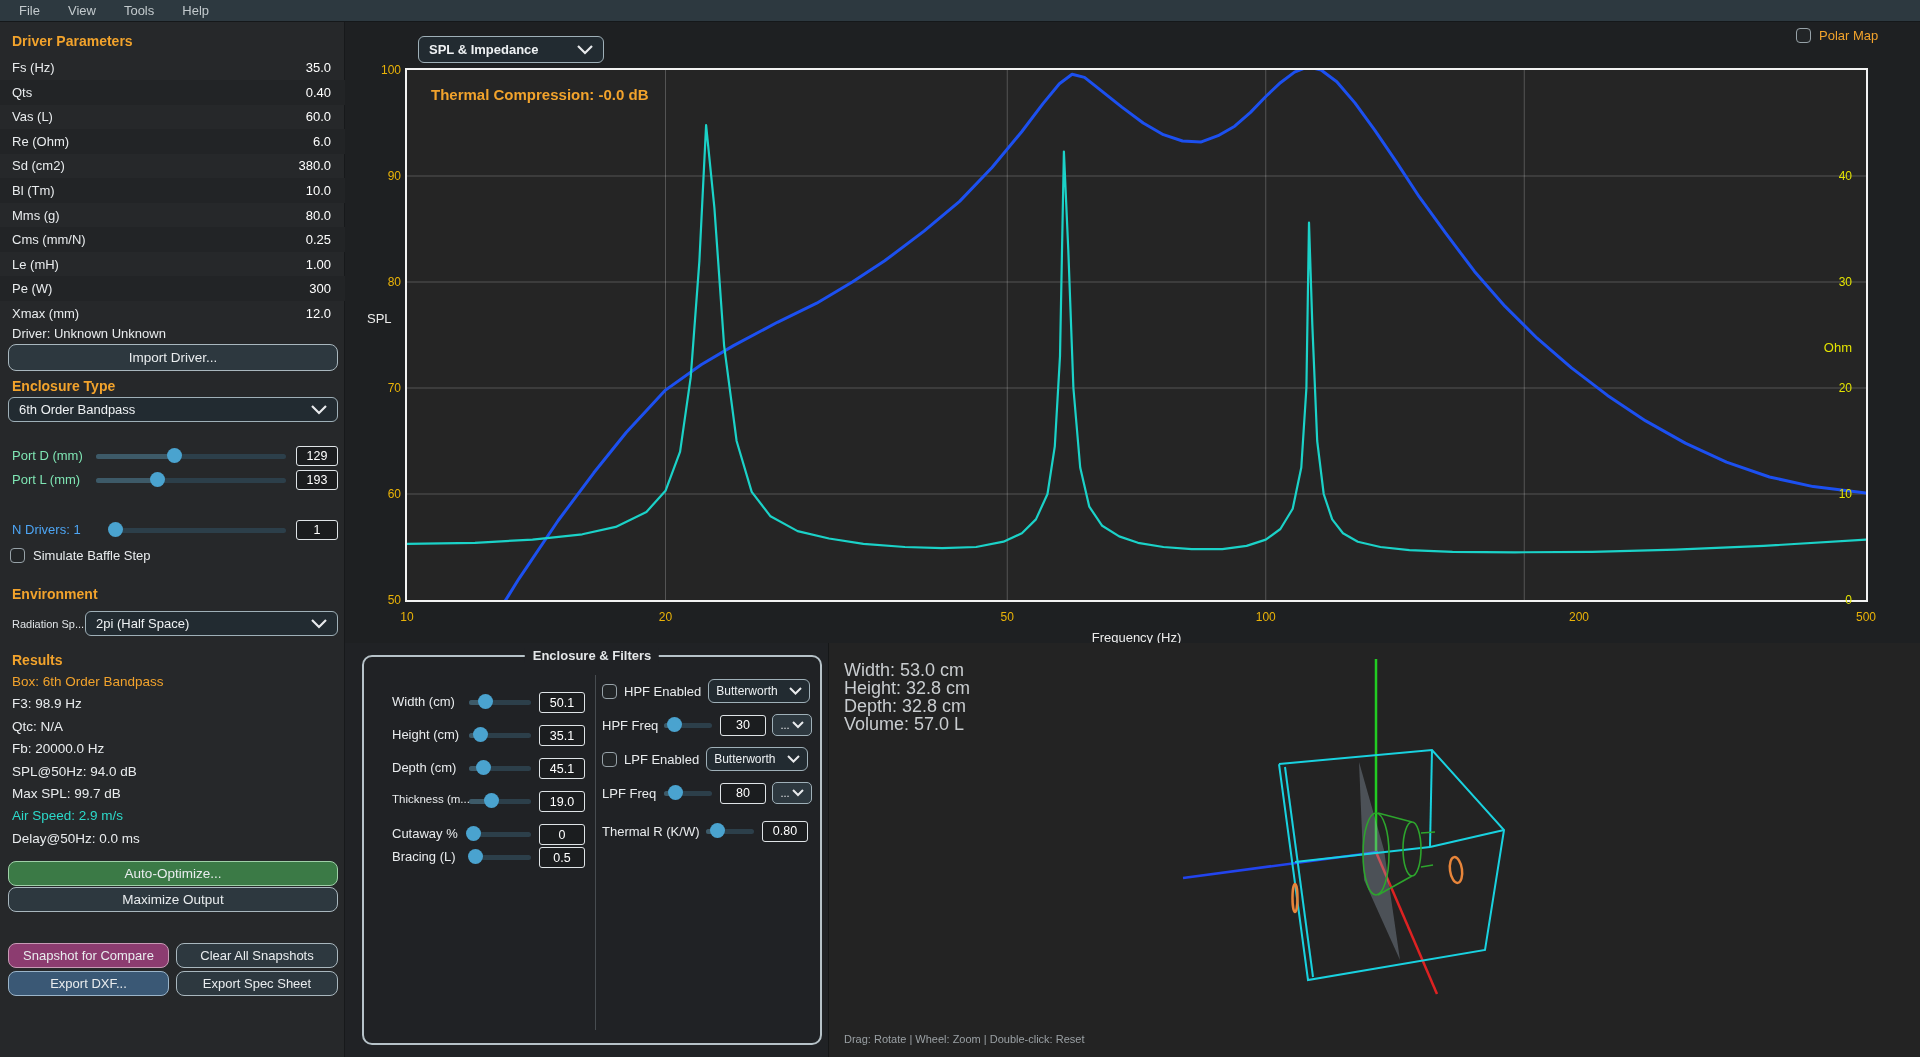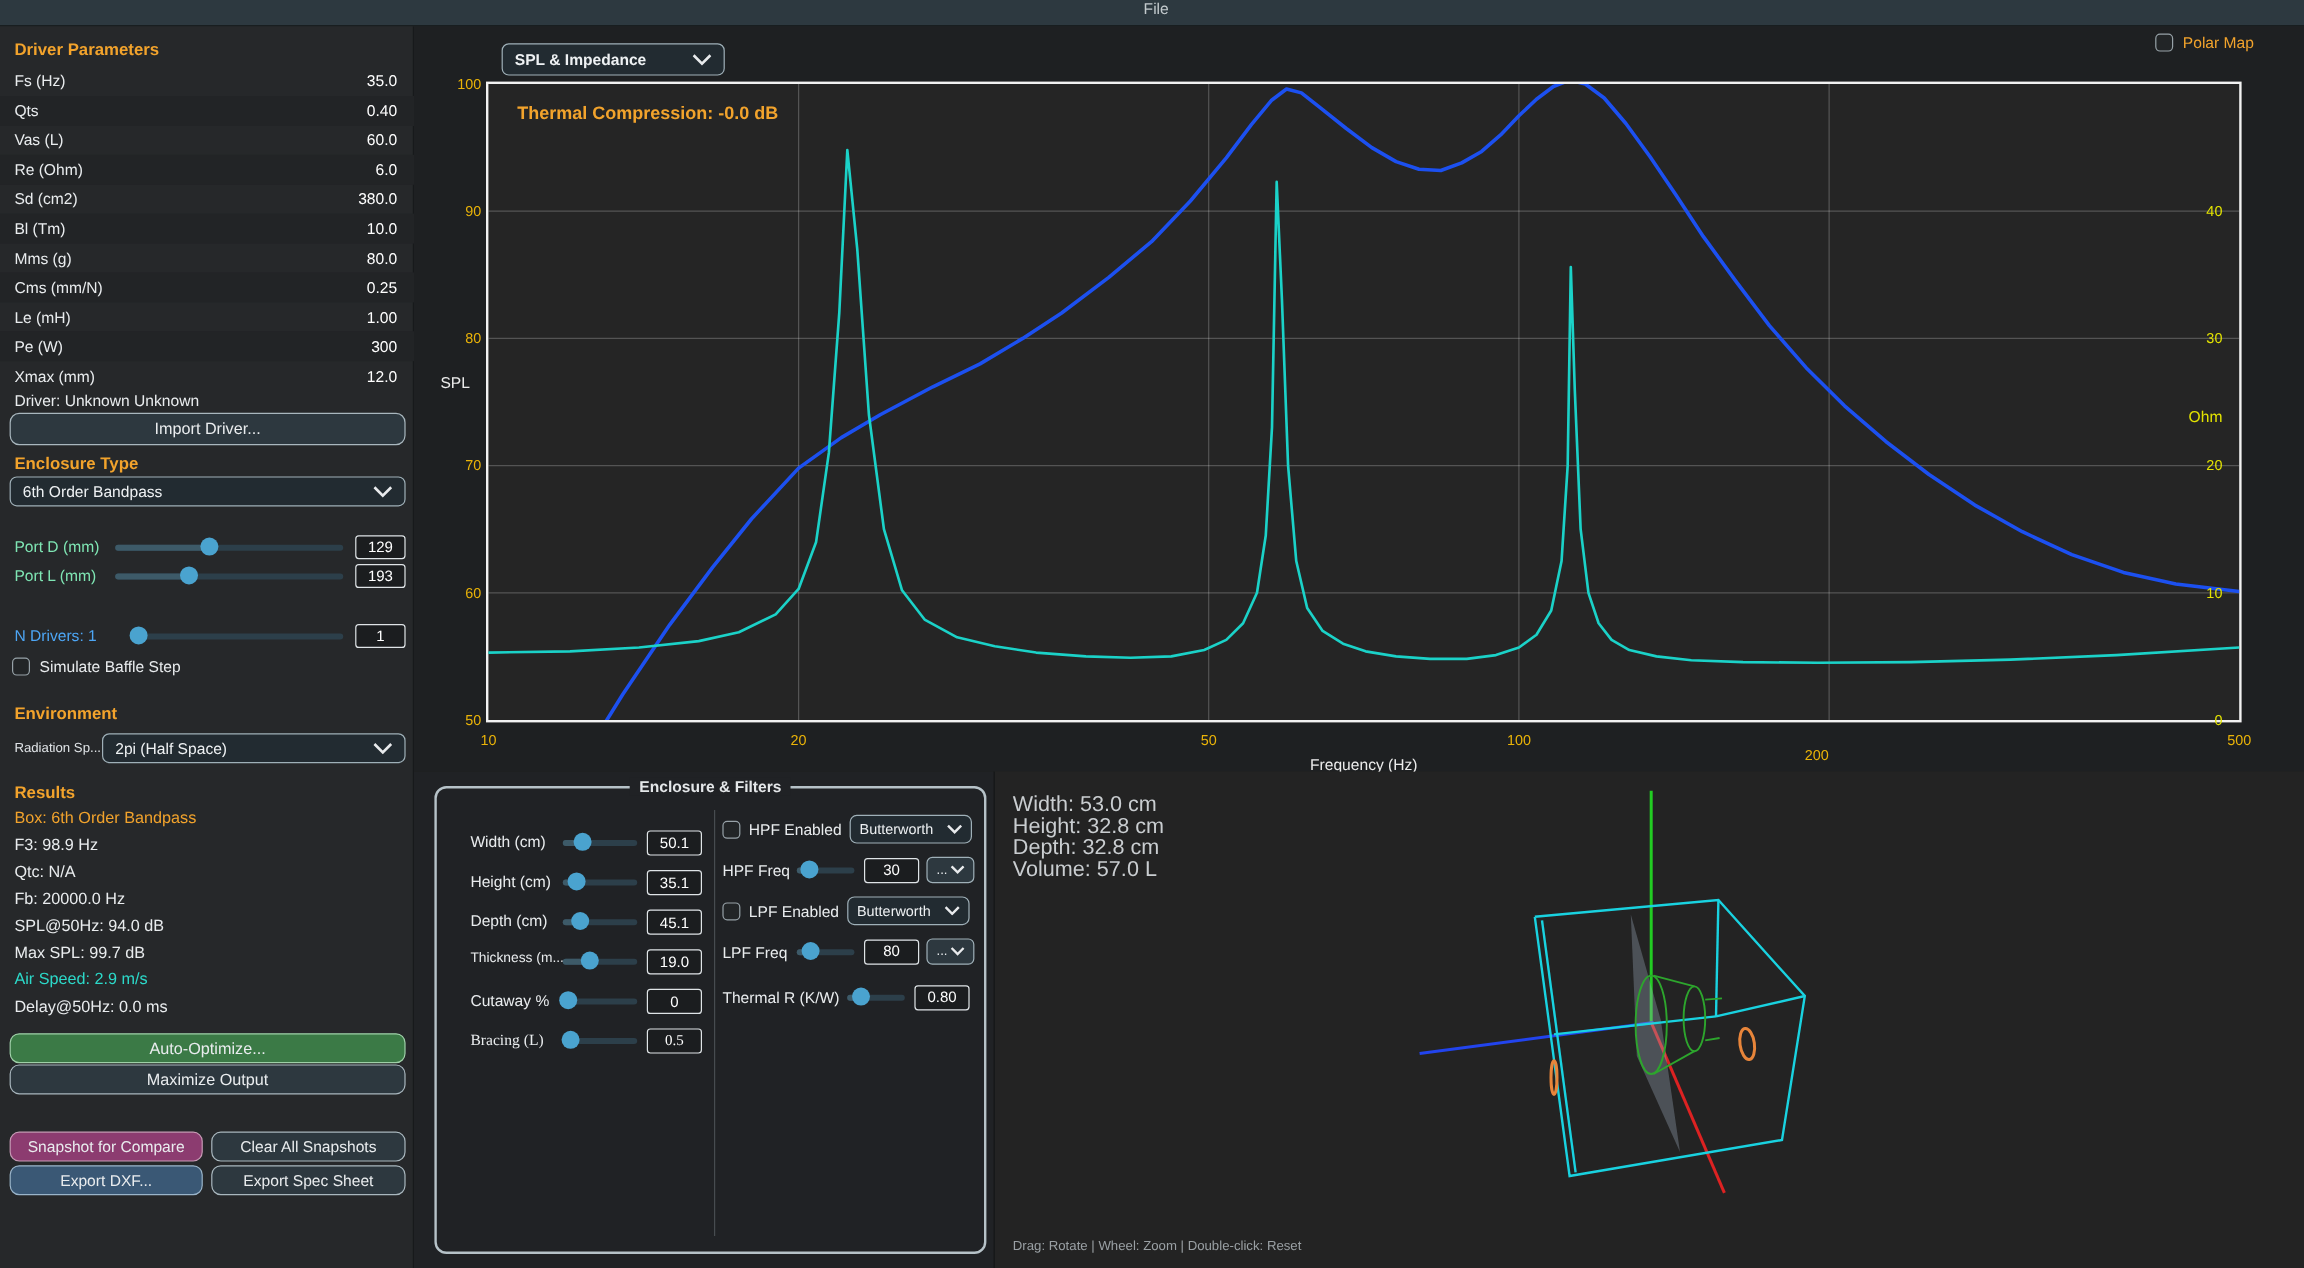--- a/index.html
+++ b/index.html
@@ -3,21 +3,21 @@
 <meta charset="utf-8">
 <style>
   * { box-sizing: border-box; margin: 0; padding: 0; }
   html,body { background:#141517; }
   body { font-family:"Liberation Sans", sans-serif; }
   #app { position:relative; width:1920px; height:1057px; background:#1f2123; overflow:hidden;
          color:#e9ecee; font-size:13px; }
 
   
   .menubar { position:absolute; left:0; top:0; width:1920px; height:22px; background:#2d3940;
-             border-bottom:1px solid #15181a; display:flex; align-items:center; gap:28px; padding-left:7px;flex-direction:column; }
+             border-bottom:1px solid #15181a; display:flex; align-items:center; gap:28px; padding-left:19px; }
   .menu-item { color:#c3cacd; font-size:13px; cursor:default; }
 
   
   .sidebar { position:absolute; left:0; top:22px; width:345px; height:1035px; background:#26282a;
              border-right:1px solid #17191b; }
   .sb-header { position:absolute; left:12px; color:#f2a32c; font-weight:bold; font-size:14px; }
   .param-row { position:absolute; left:0; width:345px; height:25px; display:flex; align-items:center; }
   .param-row.alt { background:#222426; }
   .param-label { margin-left:12px; color:#e9ecee; }
   .param-value { position:absolute; right:14px; color:#ffffff; }
@@ -261,21 +261,21 @@
       <div class="tick yleft" style="top: 523px;">50</div>
       <div class="tick yright" style="top: 99px;">40</div>
       <div class="tick yright" style="top: 205px;">30</div>
       <div class="tick yright" style="top: 311px;">20</div>
       <div class="tick yright" style="top: 417px;">10</div>
       <div class="tick yright" style="top: 523px;">0</div>
       <div class="tick xtick" style="left: -20px;">10</div>
       <div class="tick xtick" style="left: 238.511px;">20</div>
       <div class="tick xtick" style="left: 580.244px;">50</div>
       <div class="tick xtick" style="left: 838.756px;">100</div>
-      <div class="tick xtick" style="left: 1087px; margin-top: 12px;">200</div>
+      <div class="tick xtick" style="left: 1152px;">200</div>
       <div class="tick xtick" style="left: 1439px;">500</div>
     </div>
 
   <div class="bottom-left">
     <div class="panel">
       <div class="panel-title">Enclosure &amp; Filters</div>
       <div class="panel-divider"></div>
       <div id="dim-rows">
           <div class="dim-row" style="top: 33px;">
             <span class="slider-label">Width (cm)</span>
@@ -315,21 +315,21 @@
           </div>
           <div class="dim-row" style="top: 165px;">
             <span class="slider-label">Cutaway %</span>
             <div class="slider" style="left: 105px; width: 62px;">
               <div class="track"></div>
               <div class="fill" style="width:7%"></div>
               <div class="thumb" style="left:calc(7% - 7px)"></div>
             </div>
             <div class="value-box" style="left: 175px; top: 2px; width: 46px; height: 21px;">0</div>
           </div>
-          <div class="dim-row" style="top: 198px; font-family: Liberation Serif, serif;">
+          <div class="dim-row" style="top: 188px;">
             <span class="slider-label">Bracing (L)</span>
             <div class="slider" style="left: 105px; width: 62px;">
               <div class="track"></div>
               <div class="fill" style="width:10%"></div>
               <div class="thumb" style="left:calc(10% - 7px)"></div>
             </div>
             <div class="value-box" style="left: 175px; top: 2px; width: 46px; height: 21px;">0.5</div>
           </div>
         </div>
 

